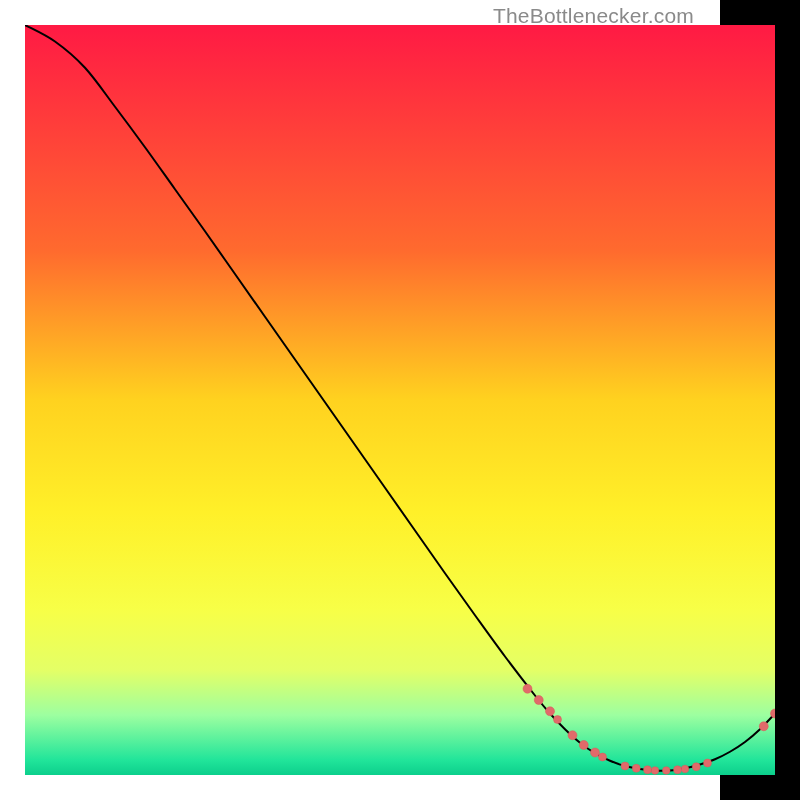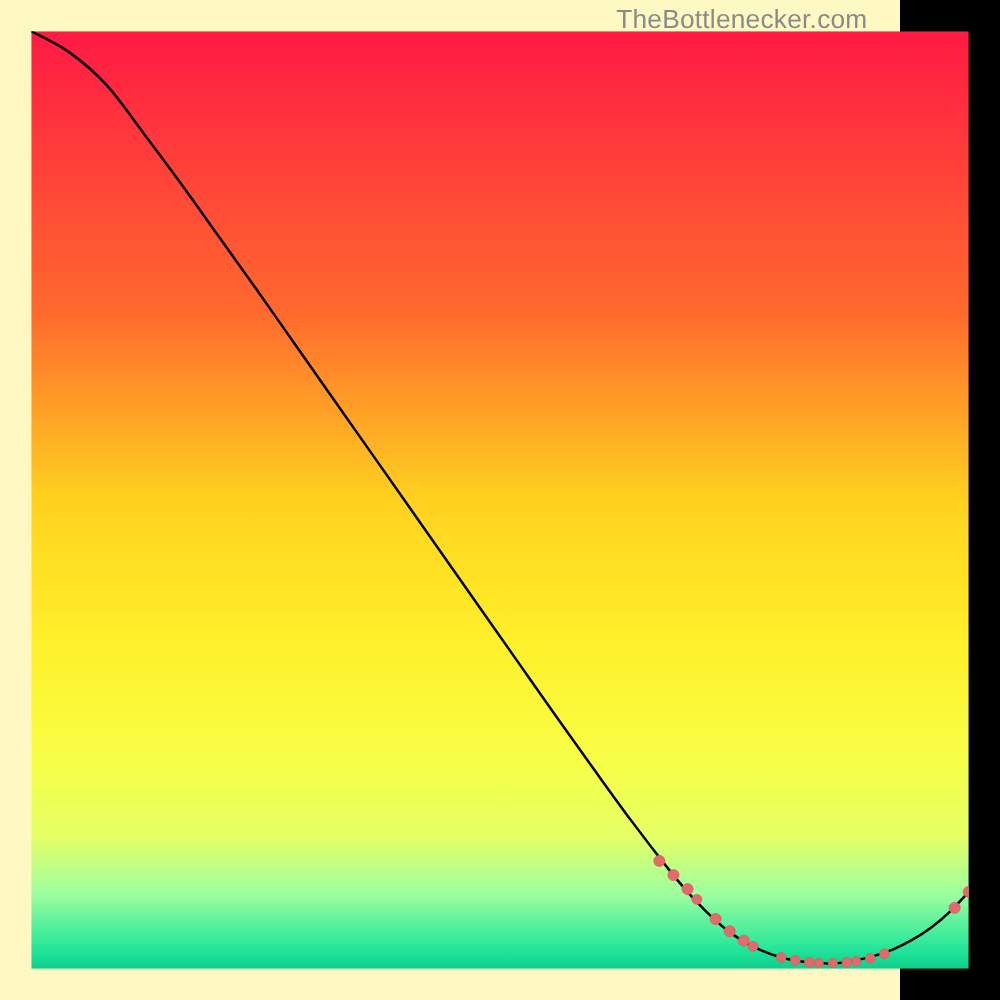--- a/index.html
+++ b/index.html
@@ -7,21 +7,21 @@
     padding: 0;
     width: 800px;
     height: 800px;
     background: #000;
     overflow: hidden;
   }
   .stage {
     position: relative;
     width: 720px;
     height: 800px;
-    background: #fef9c3;
+    background: #ffffff;
   }
   .plot {
     position: absolute;
     left: 25px;
     top: 25px;
     width: 750px;
     height: 750px;
   }
   .gradient {
     position: absolute;

